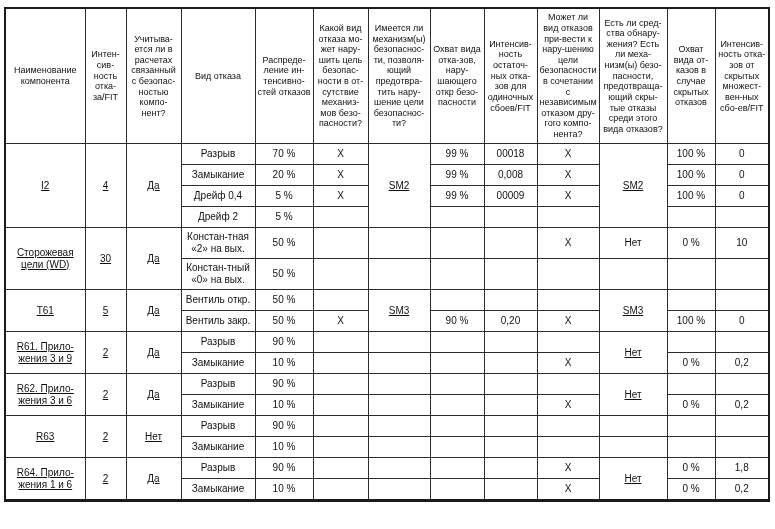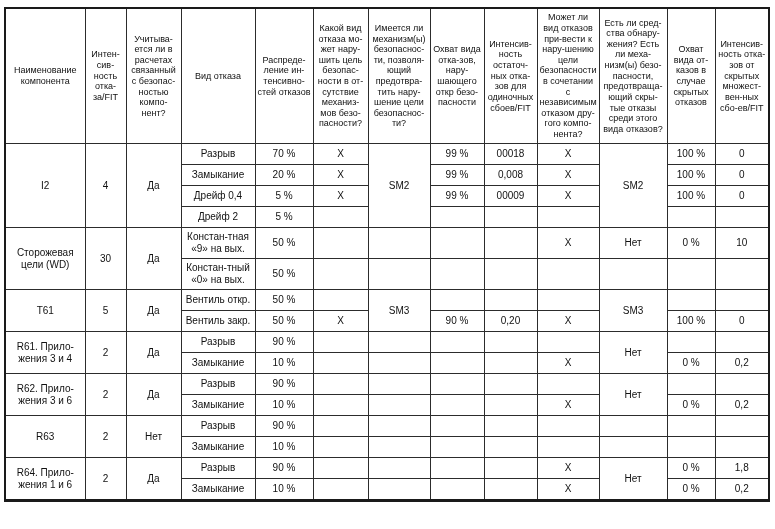--- a/index.html
+++ b/index.html
@@ -52,21 +52,21 @@
   }
   table.fmeda td {
     font-size: 10px;
     line-height: 1.2;
     text-align: center;
     vertical-align: middle;
     padding: 3px 3px;
     height: 14px;
   }
   td.al { text-align: left; }
-  td.vtop { vertical-align: top; }
+  td.vtop { vertical-align: top; text-decoration: underline; }
   td.comp { padding-top: 4px; }
 </style>
 </head>
 <body>
 
 <div class="page">
   <table class="fmeda">
     <colgroup>
       <col class="c0">
         <col class="c1">
@@ -142,21 +142,21 @@
           <td></td>
           <td></td>
           <td></td>
           <td></td>
           <td></td>
         </tr>
         <tr>
           <td class="al vtop comp" rowspan="2">Сторожевая цели (WD)</td>
           <td class="vtop comp" rowspan="2">30</td>
           <td class="vtop comp" rowspan="2">Да</td>
-          <td class="al">Констан-тная «9» на вых.</td>
+          <td class="al">Констан-тная «2» на вых.</td>
           <td>50 %</td>
           <td></td>
           <td></td>
           <td></td>
           <td></td>
           <td>X</td>
           <td>Нет</td>
           <td>0 %</td>
           <td>10</td>
         </tr>
@@ -191,21 +191,21 @@
           <td class="al">Вентиль закр.</td>
           <td>50 %</td>
           <td>X</td>
           <td>90 %</td>
           <td>0,20</td>
           <td>X</td>
           <td>100 %</td>
           <td>0</td>
         </tr>
         <tr>
-          <td class="al vtop comp" rowspan="2">R61. Прило-жения 3 и 4</td>
+          <td class="al vtop comp" rowspan="2">R61. Прило-жения 3 и 9</td>
           <td class="vtop comp" rowspan="2">2</td>
           <td class="vtop comp" rowspan="2">Да</td>
           <td class="al">Разрыв</td>
           <td>90 %</td>
           <td></td>
           <td></td>
           <td></td>
           <td></td>
           <td></td>
           <td class="vtop comp" rowspan="2">Нет</td>

